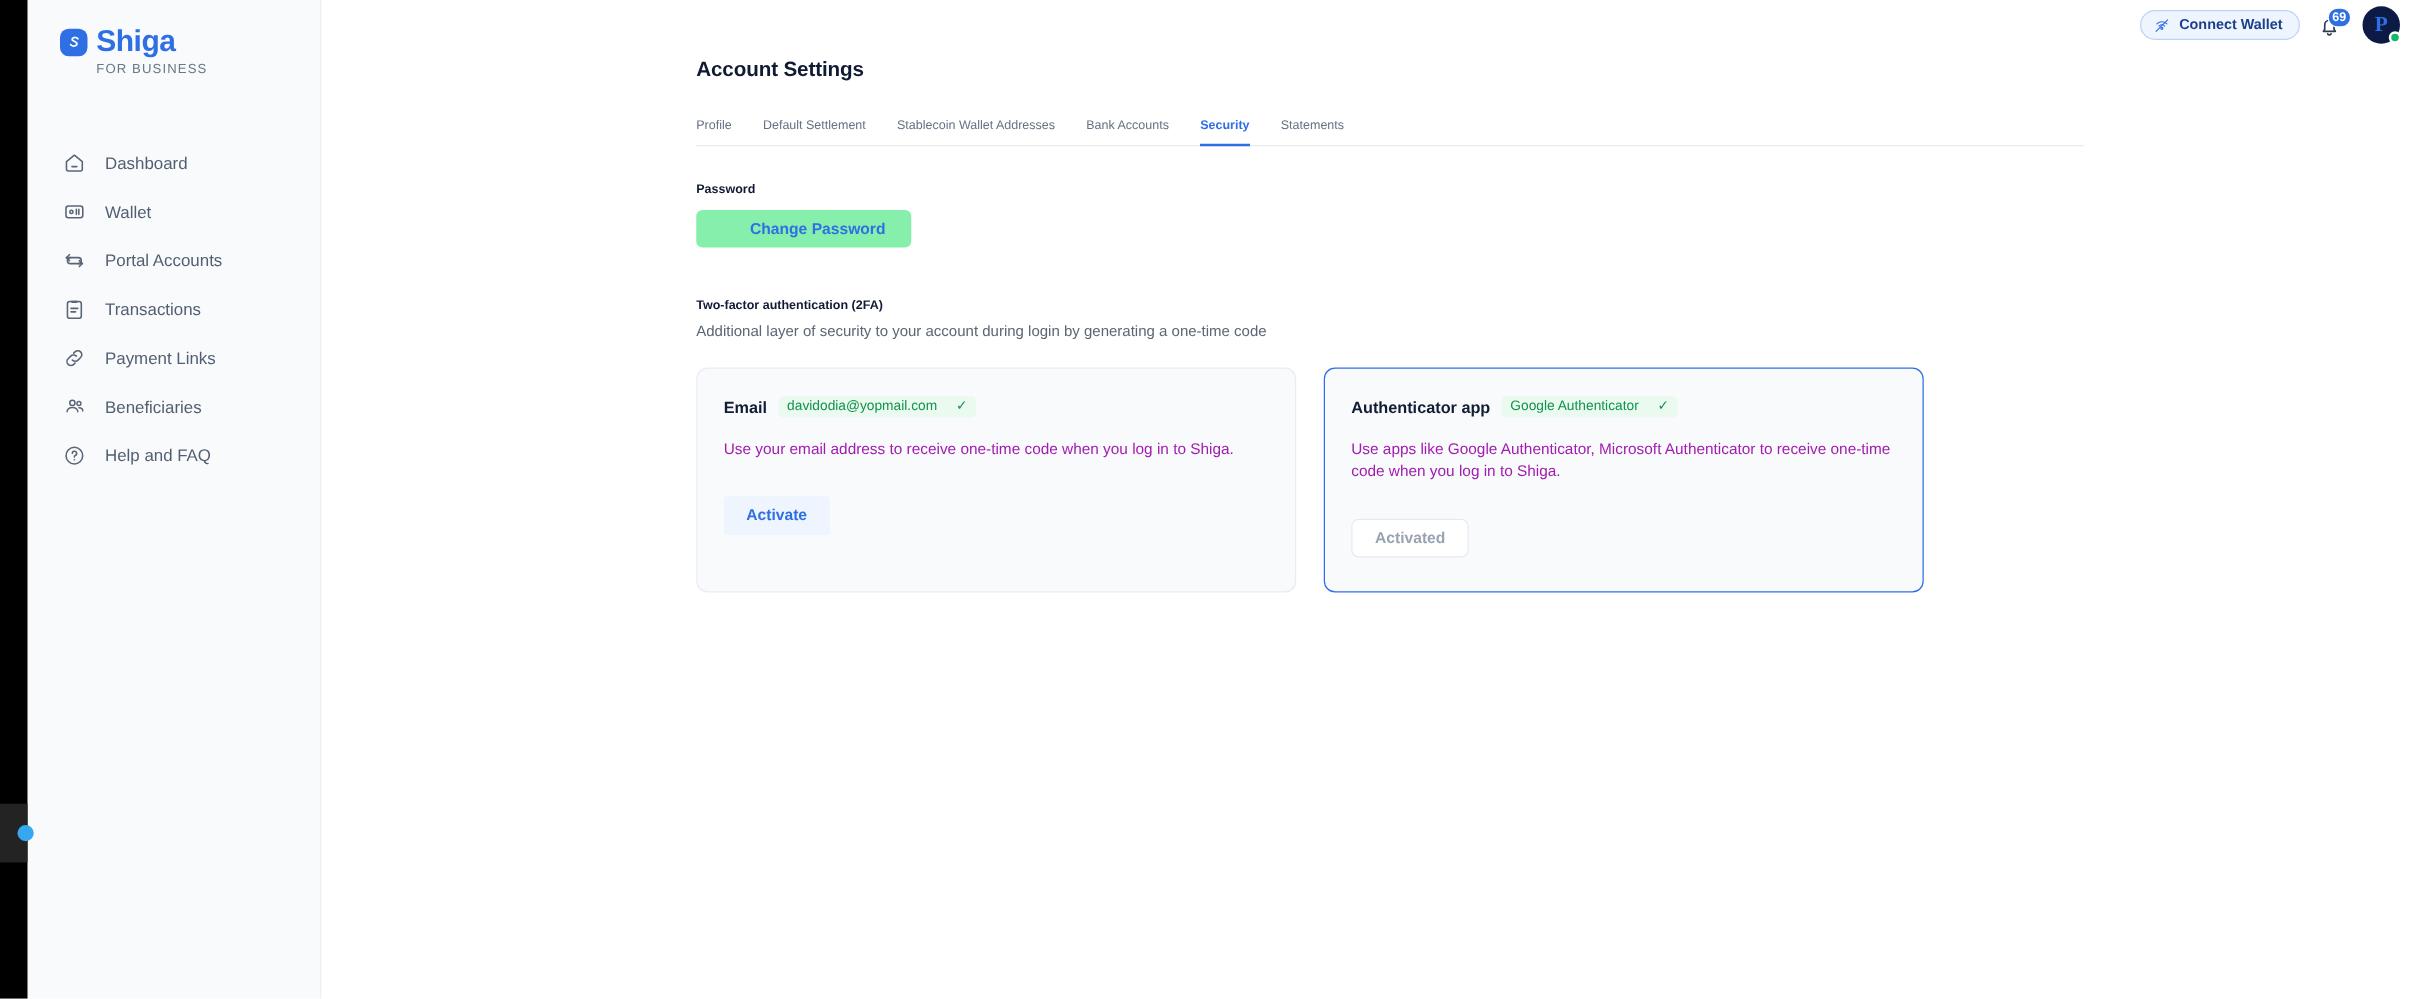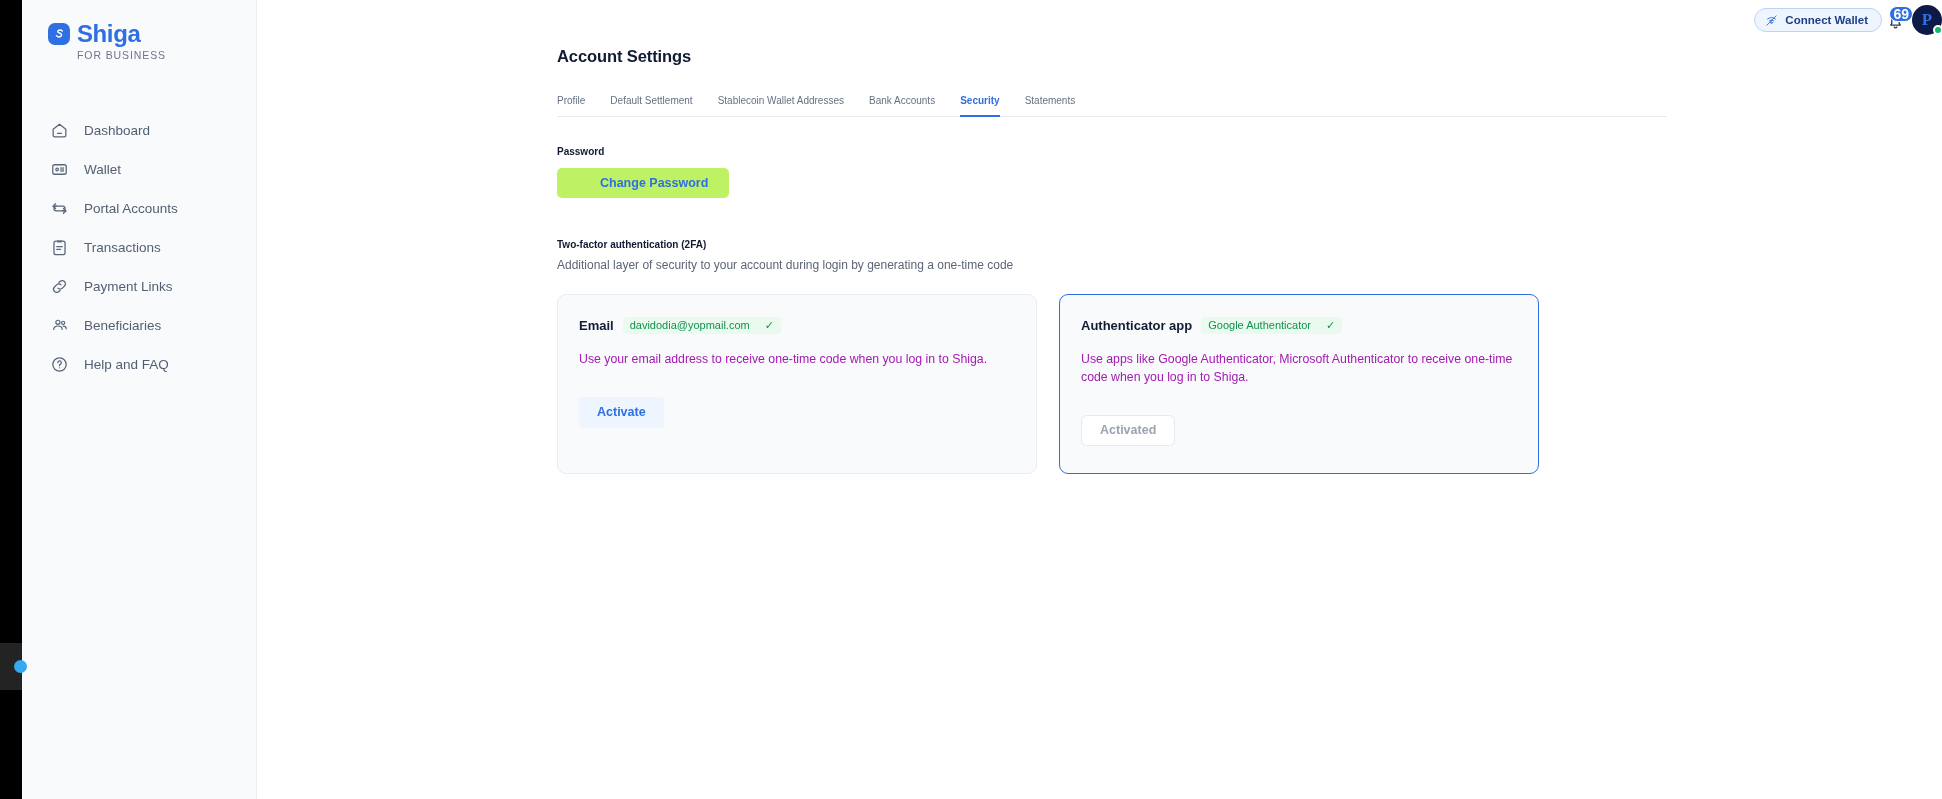--- a/index.html
+++ b/index.html
@@ -54,38 +54,38 @@
   }
   .nav-icon { width: 19px; height: 19px; flex: none; color: #5a6678; }
   .nav-icon svg { display: block; width: 19px; height: 19px; }
   .nav-label { line-height: 1; }
 
   
   .main { position: absolute; left: 257px; top: 0; right: 0; height: 799px; background: #ffffff; }
 
   .topbar {
     position: absolute; top: 0; right: 0; height: 40px; display: flex;
-    align-items: center; gap: 4px; 
+    align-items: center; gap: 14px; padding-right: 22px;
   }
   .connect-wallet {
     display: flex; align-items: center; gap: 7px;
     height: 24px; padding: 0 13px 0 10px;
     border: 1px solid #bcd3f5; border-radius: 999px; background: #eef5ff;
     color: #1d3f88; font-size: 11.5px; font-weight: 700; cursor: pointer;
     white-space: nowrap;
   }
   .cw-icon { width: 13px; height: 13px; color: #2f6fe4; }
   .cw-icon svg { display:block; }
 
   .bell-wrap { position: relative; width: 22px; height: 24px; cursor: pointer; }
   .bell-wrap svg { display:block; position:absolute; left:0; bottom:1px; color:#2b3b55; }
   .bell-badge {
     position: absolute; top: -2px; right: -5px;
     min-width: 16px; height: 16px; border-radius: 999px;
-    background: #2f6fe4; color: #ffffff; font-size: 14px; font-weight: 700;
+    background: #2f6fe4; color: #ffffff; font-size: 10px; font-weight: 700;
     display: flex; align-items: center; justify-content: center;
     padding: 0 3px; border: 1.5px solid #ffffff;
   }
   .avatar-wrap { position: relative; width: 30px; height: 30px; cursor: pointer; }
   .avatar {
     width: 30px; height: 30px; border-radius: 50%;
     background: #0c1a45; display:flex; align-items:center; justify-content:center;
     color:#2f6fe4; font-size: 17px; font-weight: 700; font-family:"Liberation Serif", serif;
   }
   .avatar-status {
@@ -117,21 +117,21 @@
     height: 2px; background: #2f6fe4;
   }
 
   .section-title {
     font-size: 10px; font-weight: 700; color: #101a33; margin-top: 29px;
   }
   .section-desc { font-size: 12px; color: #5c6675; margin-top: 8px; }
 
   .change-password-btn {
     margin-top: 11px; width: 172px; height: 30px;
-    background: #bef264; border: none; border-radius: 5px;
+    background: #86efac; border: none; border-radius: 5px;
     color: #2f6fe4; font-size: 12.5px; font-weight: 700;
     font-family: "Liberation Sans", sans-serif;
     cursor: pointer; text-align: left; padding-left: 43px;
   }
 
   .twofa-title { margin-top: 41px; }
 
   .cards { display: flex; gap: 22px; margin-top: 22px; }
   .card {
     width: 480px; min-height: 180px;

